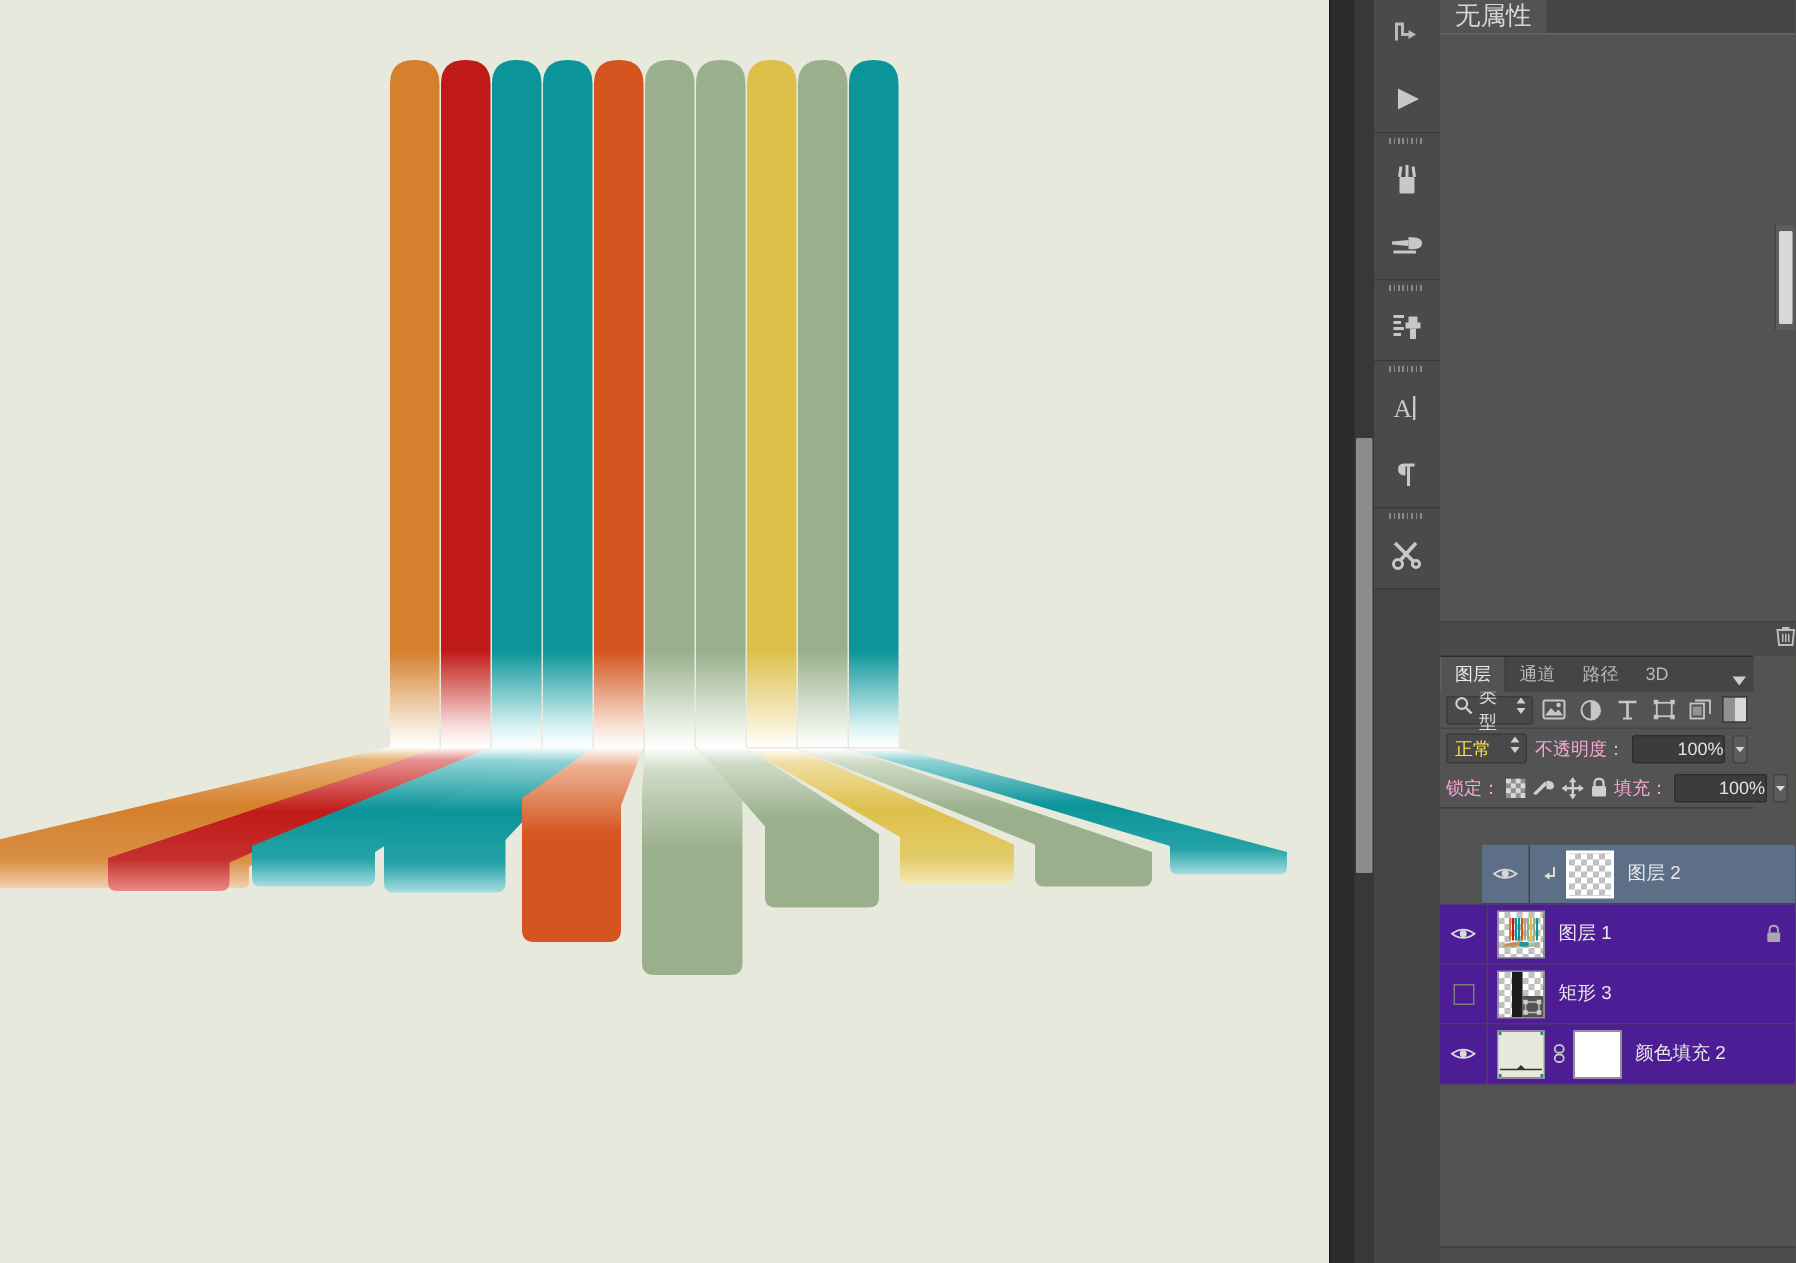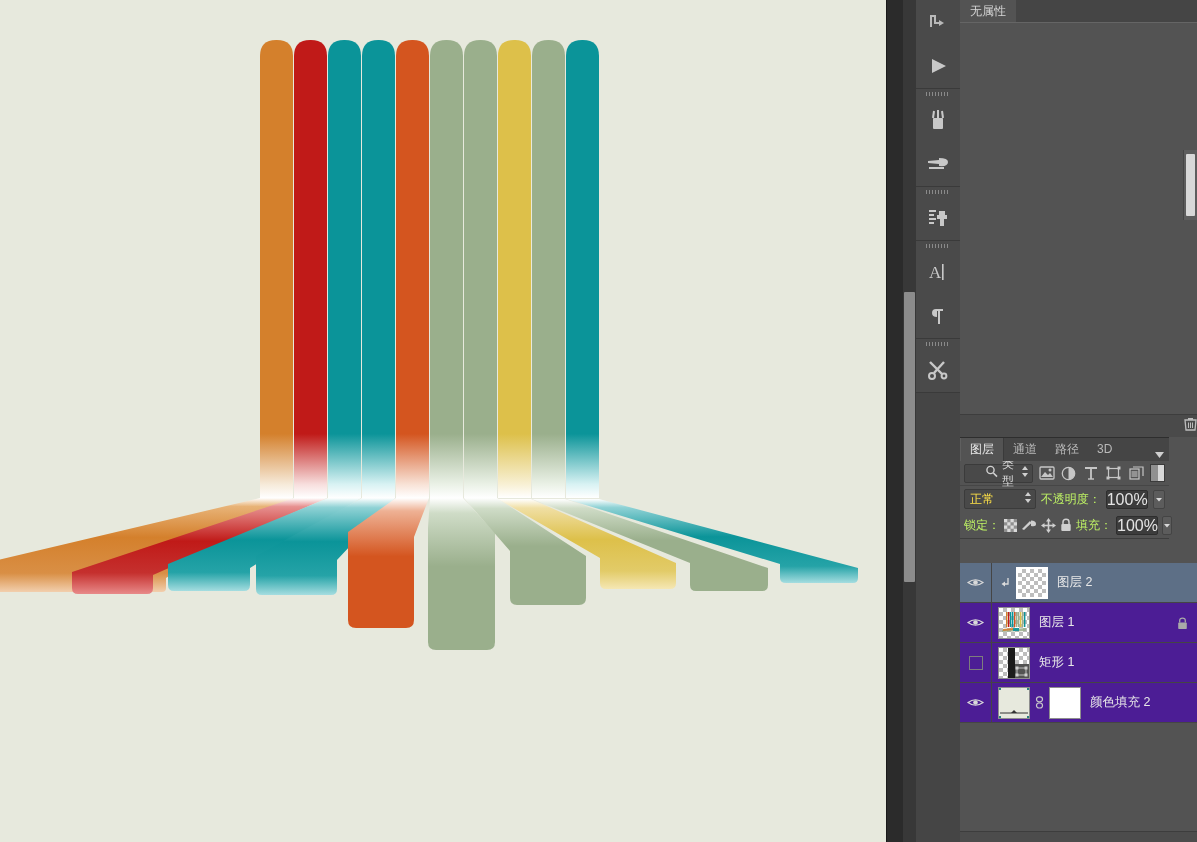--- a/index.html
+++ b/index.html
@@ -57,21 +57,21 @@
   
   #props-panel{
     position:absolute;left:44px;top:0;width:237px;height:437px;
     background:#535353;
   }
   #props-tabbar{
     height:22px;background:#454545;border-bottom:1px solid #3a3a3a;
     display:flex;align-items:center;
   }
   #props-tabbar .tab{
-    padding:0 10px;height:22px;line-height:22px;font-size:12px;color:#d6d6d6;
+    padding:0 10px;height:22px;line-height:22px;font-size:17px;color:#d6d6d6;
     background:#535353;
   }
   #props-body{
     position:absolute;left:0;top:22px;width:237px;height:393px;background:#535353;
     border-top:1px solid #656565;
   }
   #props-footer{
     position:absolute;left:0;bottom:0;width:237px;height:22px;
     background:#4a4a4a;border-top:1px solid #3d3d3d;
     display:flex;align-items:center;justify-content:flex-end;padding-right:8px;
@@ -105,21 +105,21 @@
     position:absolute;right:4px;top:7px;cursor:pointer;
   }
 
   
   #filter-row{
     height:24px;background:#535353;display:flex;align-items:center;
     padding:0 4px;gap:5px;border-bottom:1px solid #464646;
   }
   .kind-select{
     display:flex;align-items:center;gap:4px;
-    height:17px;padding:0 3px 0 20px;background:#494949;
+    height:17px;padding:0 3px 0 4px;background:#494949;
     border:1px solid #3b3b3b;border-radius:2px;cursor:pointer;
   }
   .kind-select .lbl{font-size:12px;color:#dcdcdc;}
   .filter-ico{width:21px;height:18px;display:flex;align-items:center;justify-content:center;cursor:pointer;}
   .filter-tog{
     margin-left:auto;width:16px;height:16px;
     background:linear-gradient(to right,#909090 0 50%,#d8d8d8 50% 100%);
     border:1px solid #3b3b3b;cursor:pointer;
   }
 
@@ -127,25 +127,25 @@
   #blend-row{
     height:26px;background:#535353;display:flex;align-items:center;
     padding:0 4px;gap:5px;
   }
   .blend-select{
     display:flex;align-items:center;width:108px;height:18px;
     background:#494949;border:1px solid #3b3b3b;border-radius:2px;
     padding:0 3px 0 5px;cursor:pointer;
   }
   .blend-select .lbl{font-size:12px;color:#fde047;flex:1;}
-  .lab{font-size:12px;color:#bef264;white-space:nowrap;}
+  .lab{font-size:12px;color:#f9a8d4;white-space:nowrap;}
   .numfield{
     width:40px;height:17px;background:#3c3c3c;border:1px solid #2e2e2e;
-    border-radius:2px;color:#e4e4e4;font-size:16px;line-height:17px;
-    text-align:center;cursor:text;
+    border-radius:2px;color:#e4e4e4;font-size:12px;line-height:17px;
+    text-align:center;cursor:text;padding-left:29px;
   }
   .stepper{
     width:18px;height:17px;background:#5c5c5c;border:1px solid #444;
     border-radius:2px;display:flex;align-items:center;justify-content:center;cursor:pointer;
   }
 
   
   #lock-row{
     height:26px;background:#535353;display:flex;align-items:center;
     padding:0 4px;gap:4px;border-bottom:1px solid #3e3e3e;
@@ -154,21 +154,21 @@
 
   
   #layer-list{
     position:absolute;left:0;top:125px;width:237px;bottom:0;
     background:#535353;overflow:hidden;
   }
   .layer-row{
     position:relative;display:flex;align-items:center;height:39px;
     border-bottom:1px solid #454545;background:#4c1d95;cursor:pointer;
   }
-  .layer-row.selected{background:#5d6f86;}
+  .layer-row.selected{background:#5d6f86;margin-left:28px;}
   .eye-cell{
     width:31px;height:39px;display:flex;align-items:center;justify-content:center;
     border-right:1px solid #454545;cursor:pointer;
   }
   .thumbs{display:flex;align-items:center;gap:4px;padding-left:6px;}
   .thumb-box{
     width:32px;height:32px;border:1px solid #8e8e8e;box-sizing:border-box;
     background:
       linear-gradient(45deg,#bdbdbd 25%,transparent 25%,transparent 75%,#bdbdbd 75%),
       linear-gradient(45deg,#bdbdbd 25%,#fff 25%,#fff 75%,#bdbdbd 75%);
@@ -627,21 +627,21 @@
                 <rect x="9" y="0" width="7" height="30" fill="#1c1c1c"></rect>
                 <rect x="16" y="16" width="14" height="14" fill="#535353"></rect>
                 <rect x="18" y="20" width="9" height="7" fill="none" stroke="#b6b6b6" stroke-width="1.1"></rect>
                 <rect x="16.5" y="18.5" width="3" height="3" fill="#cfcfcf"></rect>
                 <rect x="25.5" y="18.5" width="3" height="3" fill="#cfcfcf"></rect>
                 <rect x="16.5" y="25.5" width="3" height="3" fill="#cfcfcf"></rect>
                 <rect x="25.5" y="25.5" width="3" height="3" fill="#cfcfcf"></rect>
               </svg>
             </span>
           </div>
-          <span class="layer-name">矩形 1</span>
+          <span class="layer-name">矩形 3</span>
         </div>
 
         <div class="layer-row">
           <div class="eye-cell">
             <svg width="17" height="11" viewBox="0 0 17 11">
                 <path d="M1 5.5 Q8.5 0 16 5.5 Q8.5 11 1 5.5 Z" fill="none" stroke="#d9d9d9" stroke-width="1.2"></path>
                 <circle cx="8.5" cy="5.5" r="2.3" fill="#d9d9d9"></circle>
               </svg>
           </div>
           <div class="thumbs">

